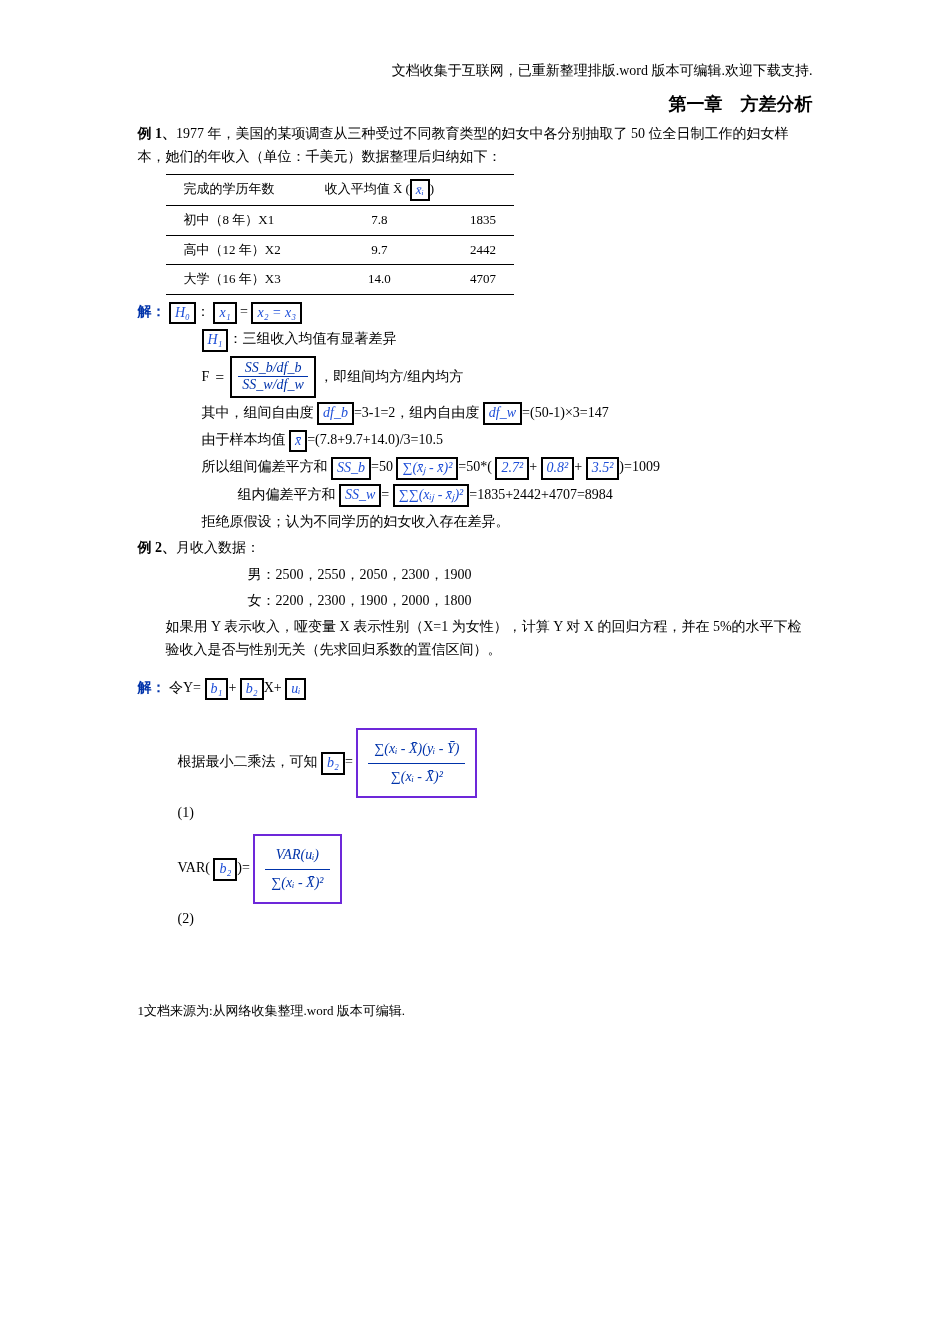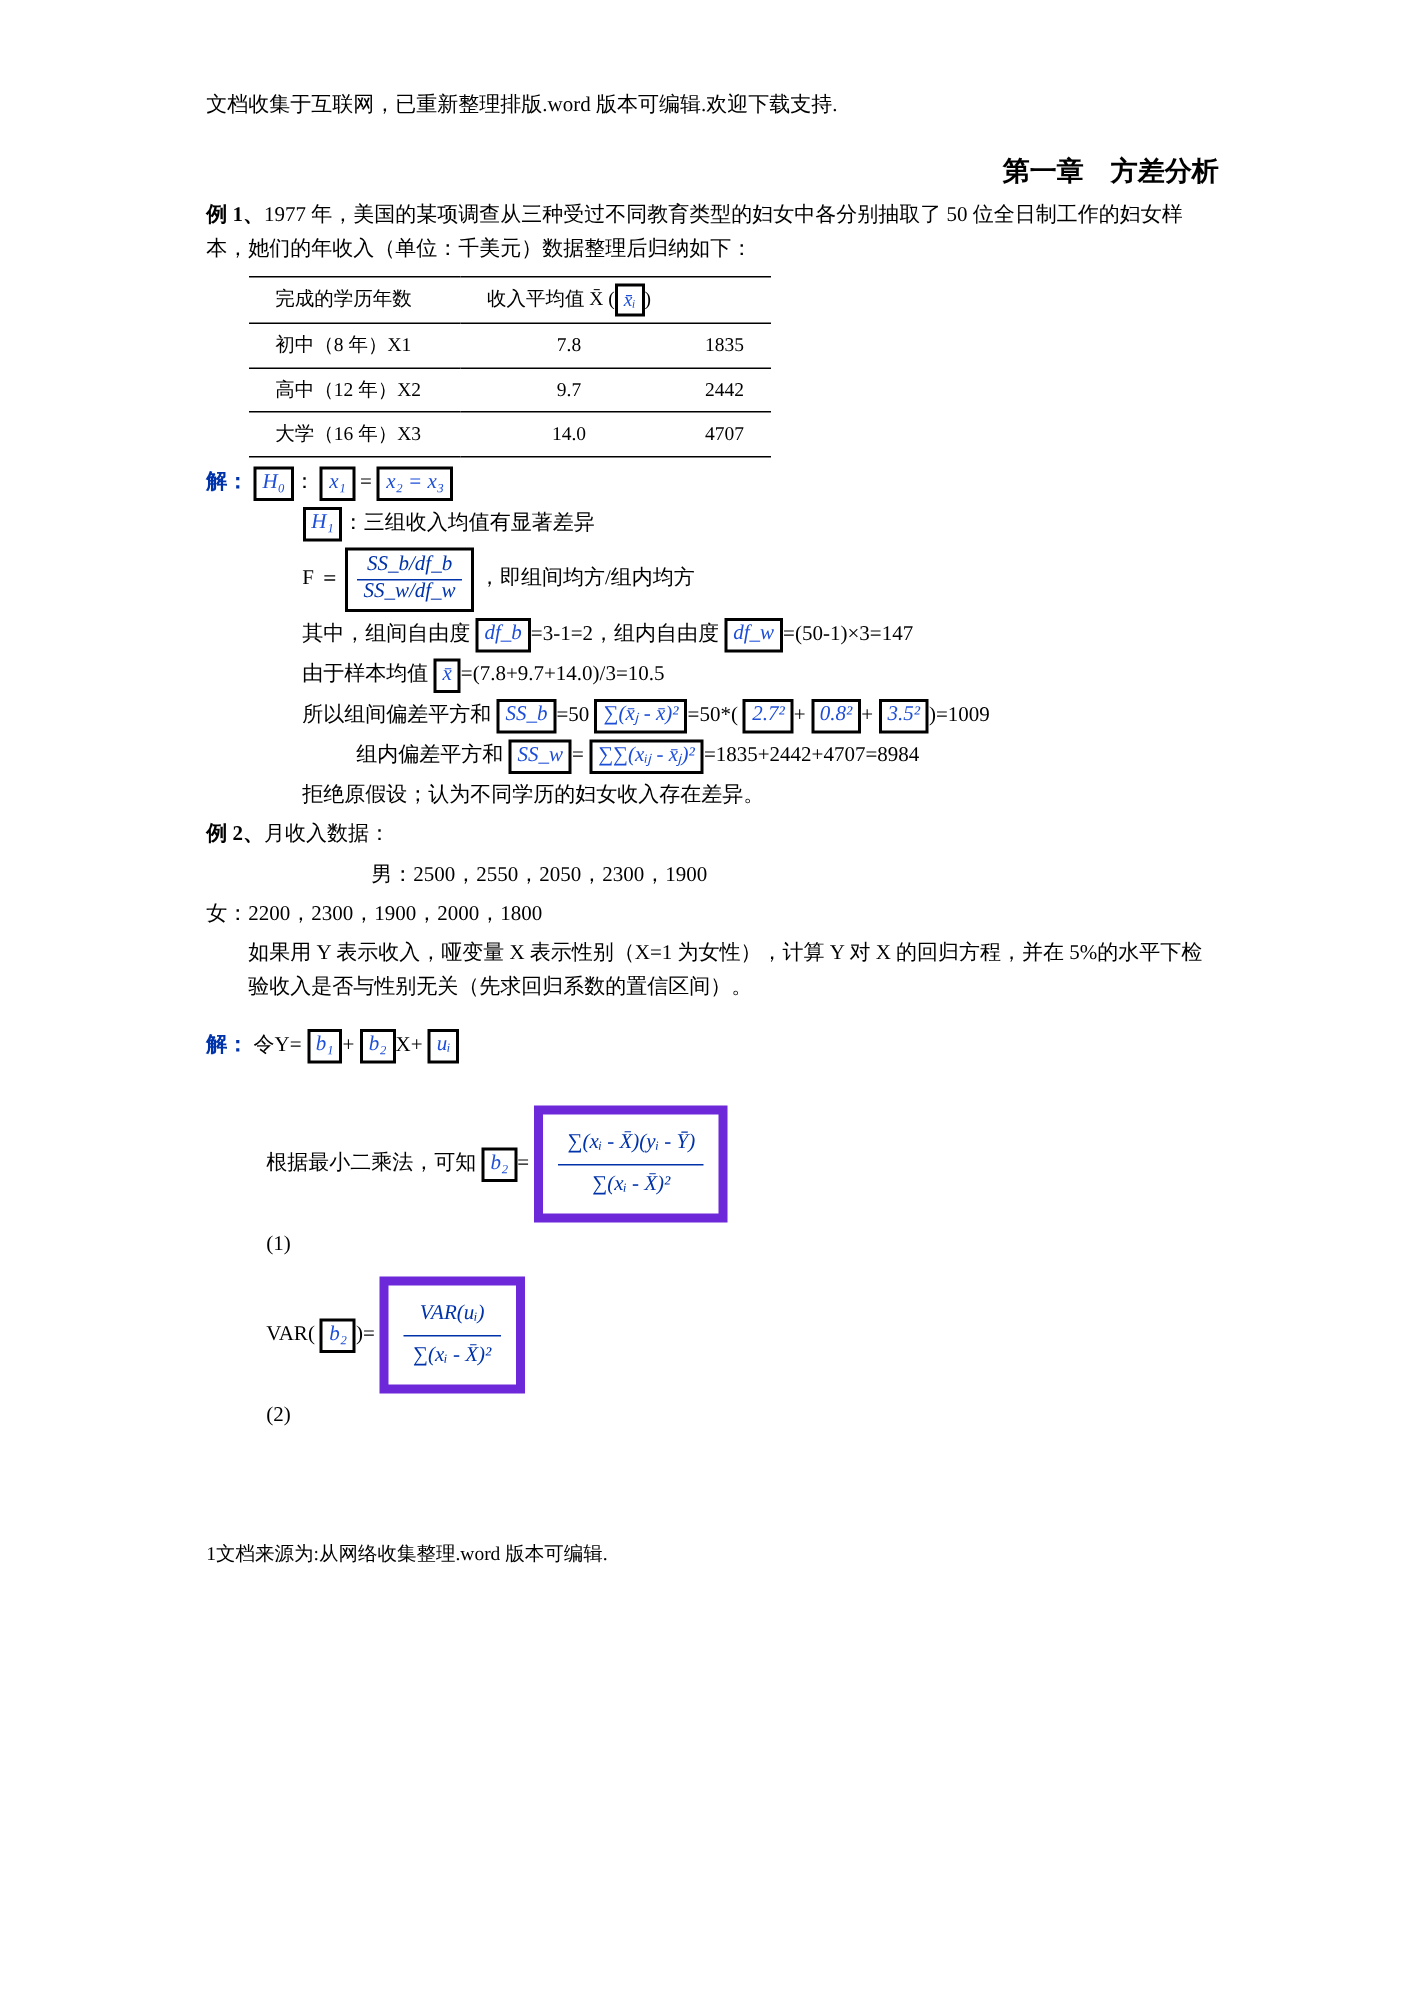--- a/index.html
+++ b/index.html
@@ -10,23 +10,23 @@
     font-size: 14px;
     line-height: 1.6;
   }
   .page {
     width: 810px;
     margin: 0 auto;
     padding: 60px 65px 50px 70px;
     box-sizing: border-box;
   }
   .header-note {
-    text-align: left;
+    text-align: right;
     font-size: 14px;
-    margin-bottom: 18px;
+    margin-bottom: 8px;
   }
   .chapter-title {
     text-align: right;
     font-size: 18px;
     font-weight: bold;
     margin-bottom: 4px;
   }
   .example-label {
     font-weight: bold;
   }
@@ -74,21 +74,21 @@
   }
   .fraction-box .num {
     border-bottom: 1px solid #0033aa;
     padding: 0 4px;
   }
   .fraction-box .den {
     padding: 0 4px;
   }
   .big-formula {
     display: inline-block;
-    border: 6px solid #6d28d9;
+    border: 2px solid #6d28d9;
     padding: 6px 10px;
     color: #0033aa;
     font-family: "Times New Roman", serif;
     font-style: italic;
     vertical-align: middle;
     text-align: center;
   }
   .big-formula .num {
     border-bottom: 1.5px solid #0033aa;
     padding: 2px 6px;
@@ -192,21 +192,21 @@
     </div>
 
 
     <div class="line">拒绝原假设；认为不同学历的妇女收入存在差异。</div>
   </div>
 
   <div class="line">
     <span class="example-label">例 2、</span><span>月收入数据：</span>
   </div>
   <div class="line" style="margin-left:110px">男：2500，2550，2050，2300，1900</div>
-  <div class="line" style="">女：2200，2300，1900，2000，1800</div>
+  <div class="line" style="margin-left:110px">女：2200，2300，1900，2000，1800</div>
   <div class="line" style="margin-left:28px">如果用 Y 表示收入，哑变量 X 表示性别（X=1 为女性），计算 Y 对 X 的回归方程，并在 5%的水平下检验收入是否与性别无关（先求回归系数的置信区间）。</div>
 
   <div class="line" style="margin-top:16px">
     <span class="solution-label">解：</span>
     <span>令Y=</span>
     <span class="boxed">b₁</span><span>+</span>
     <span class="boxed">b₂</span><span>X+</span>
     <span class="boxed">uᵢ</span>
   </div>
 

